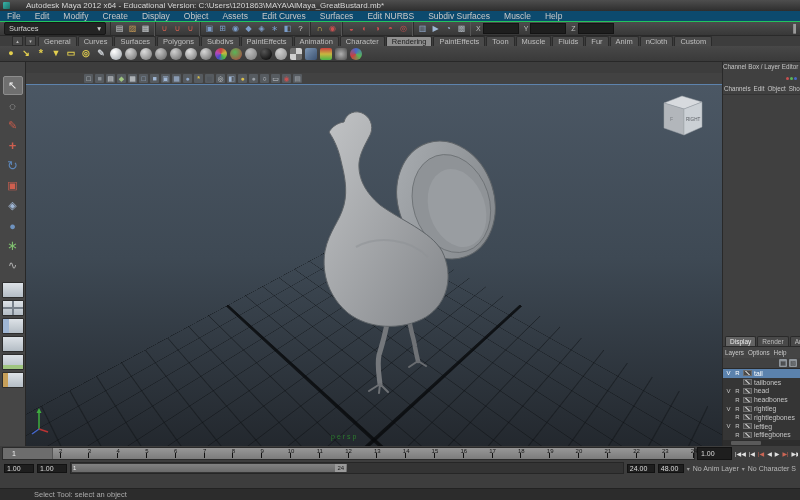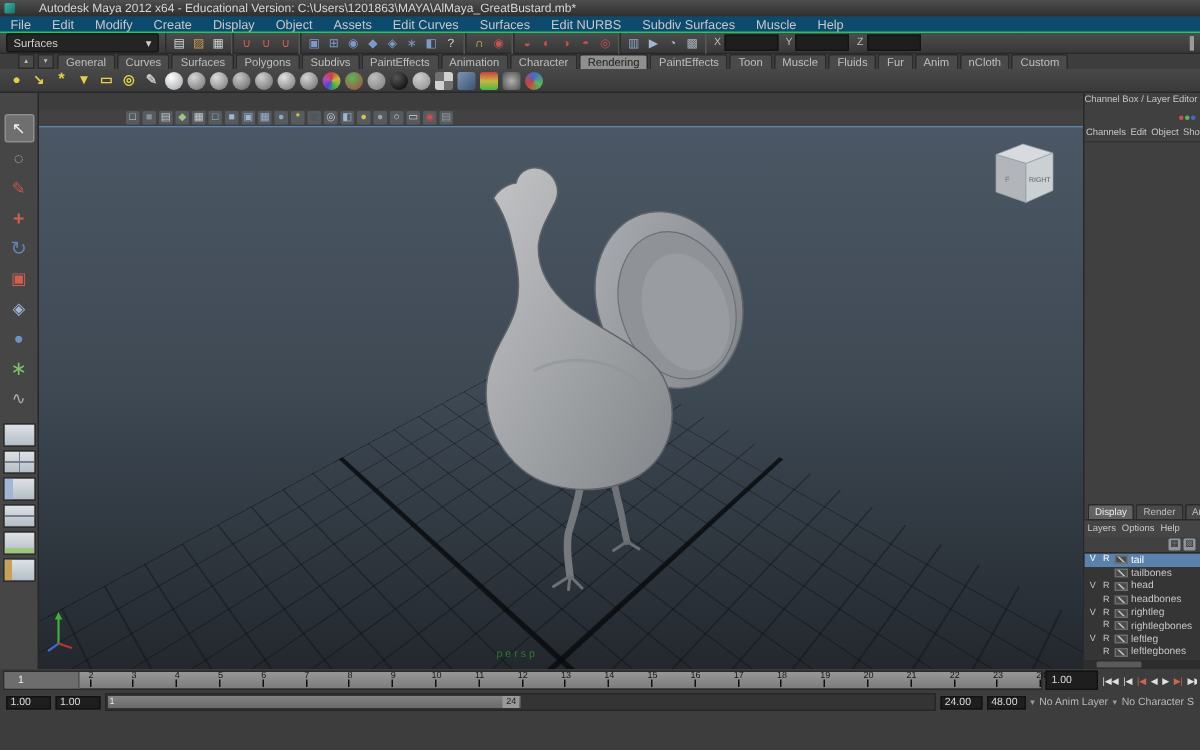--- a/index.html
+++ b/index.html
@@ -575,14 +575,17 @@
     </div>
     <span class="rfield" style="width:28px">24.00</span>
     <span class="rfield" style="width:26px">48.00</span>
     <span class="rs-caret">▾</span>
     <span class="rs-label">No Anim Layer</span>
     <span class="rs-caret">▾</span>
     <span class="rs-label">No Character S</span>
   </div>
 
 
+  <div class="row" id="helpline">
+    <span>Select Tool: select an object</span>
+  </div>
 
 </div>
 
 </body></html>

